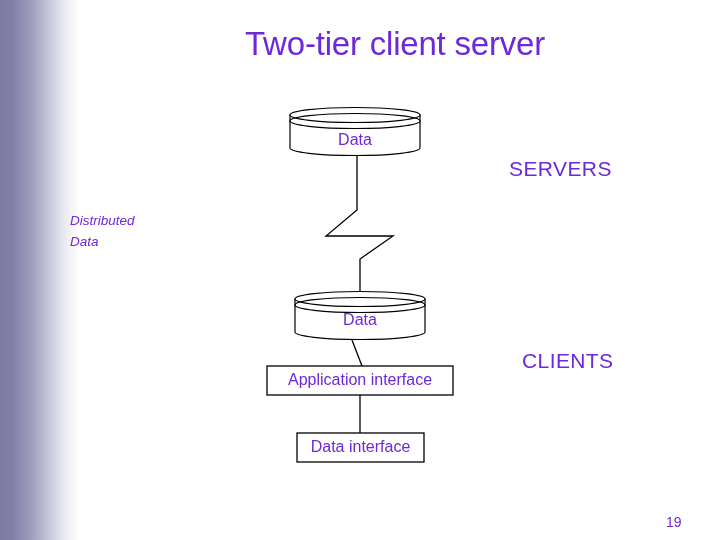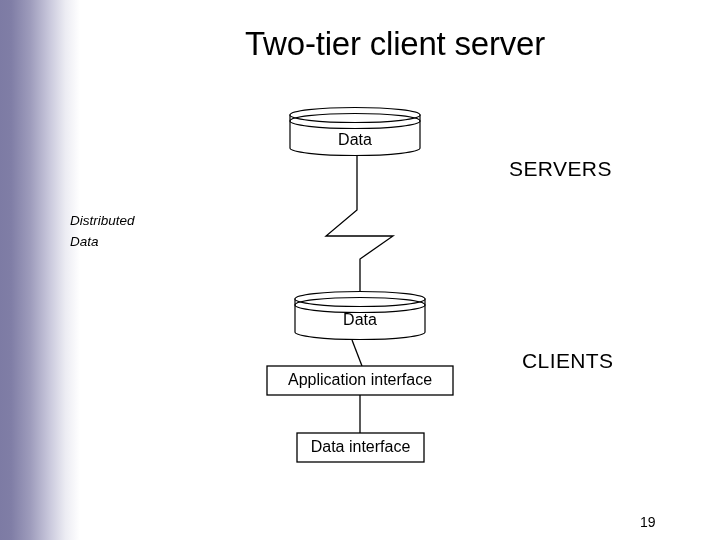--- a/index.html
+++ b/index.html
@@ -8,21 +8,21 @@
     padding: 0;
     background: #ffffff;
   }
   #slide {
     position: relative;
     width: 720px;
     height: 540px;
     background: #ffffff;
     overflow: hidden;
     font-family: "Liberation Sans", sans-serif;
-    color: #000000;
+    color: #6d28d9;
   }
 
   
   #left-band {
     position: absolute;
     left: 0;
     top: 0;
     width: 80px;
     height: 540px;
     background: linear-gradient(to right,
@@ -77,21 +77,21 @@
   #distributed-label {
     left: 70px;
     top: 210px;
     font-size: 13.5px;
     font-weight: normal;
     font-style: italic;
     line-height: 21px;
   }
   #page-number {
     position: absolute;
-    left: 640px;
+    left: 666px;
     top: 514px;
     font-size: 14px;
   }
 
   
   .node-text {
     position: absolute;
     text-align: center;
     font-size: 16px;
     white-space: nowrap;

